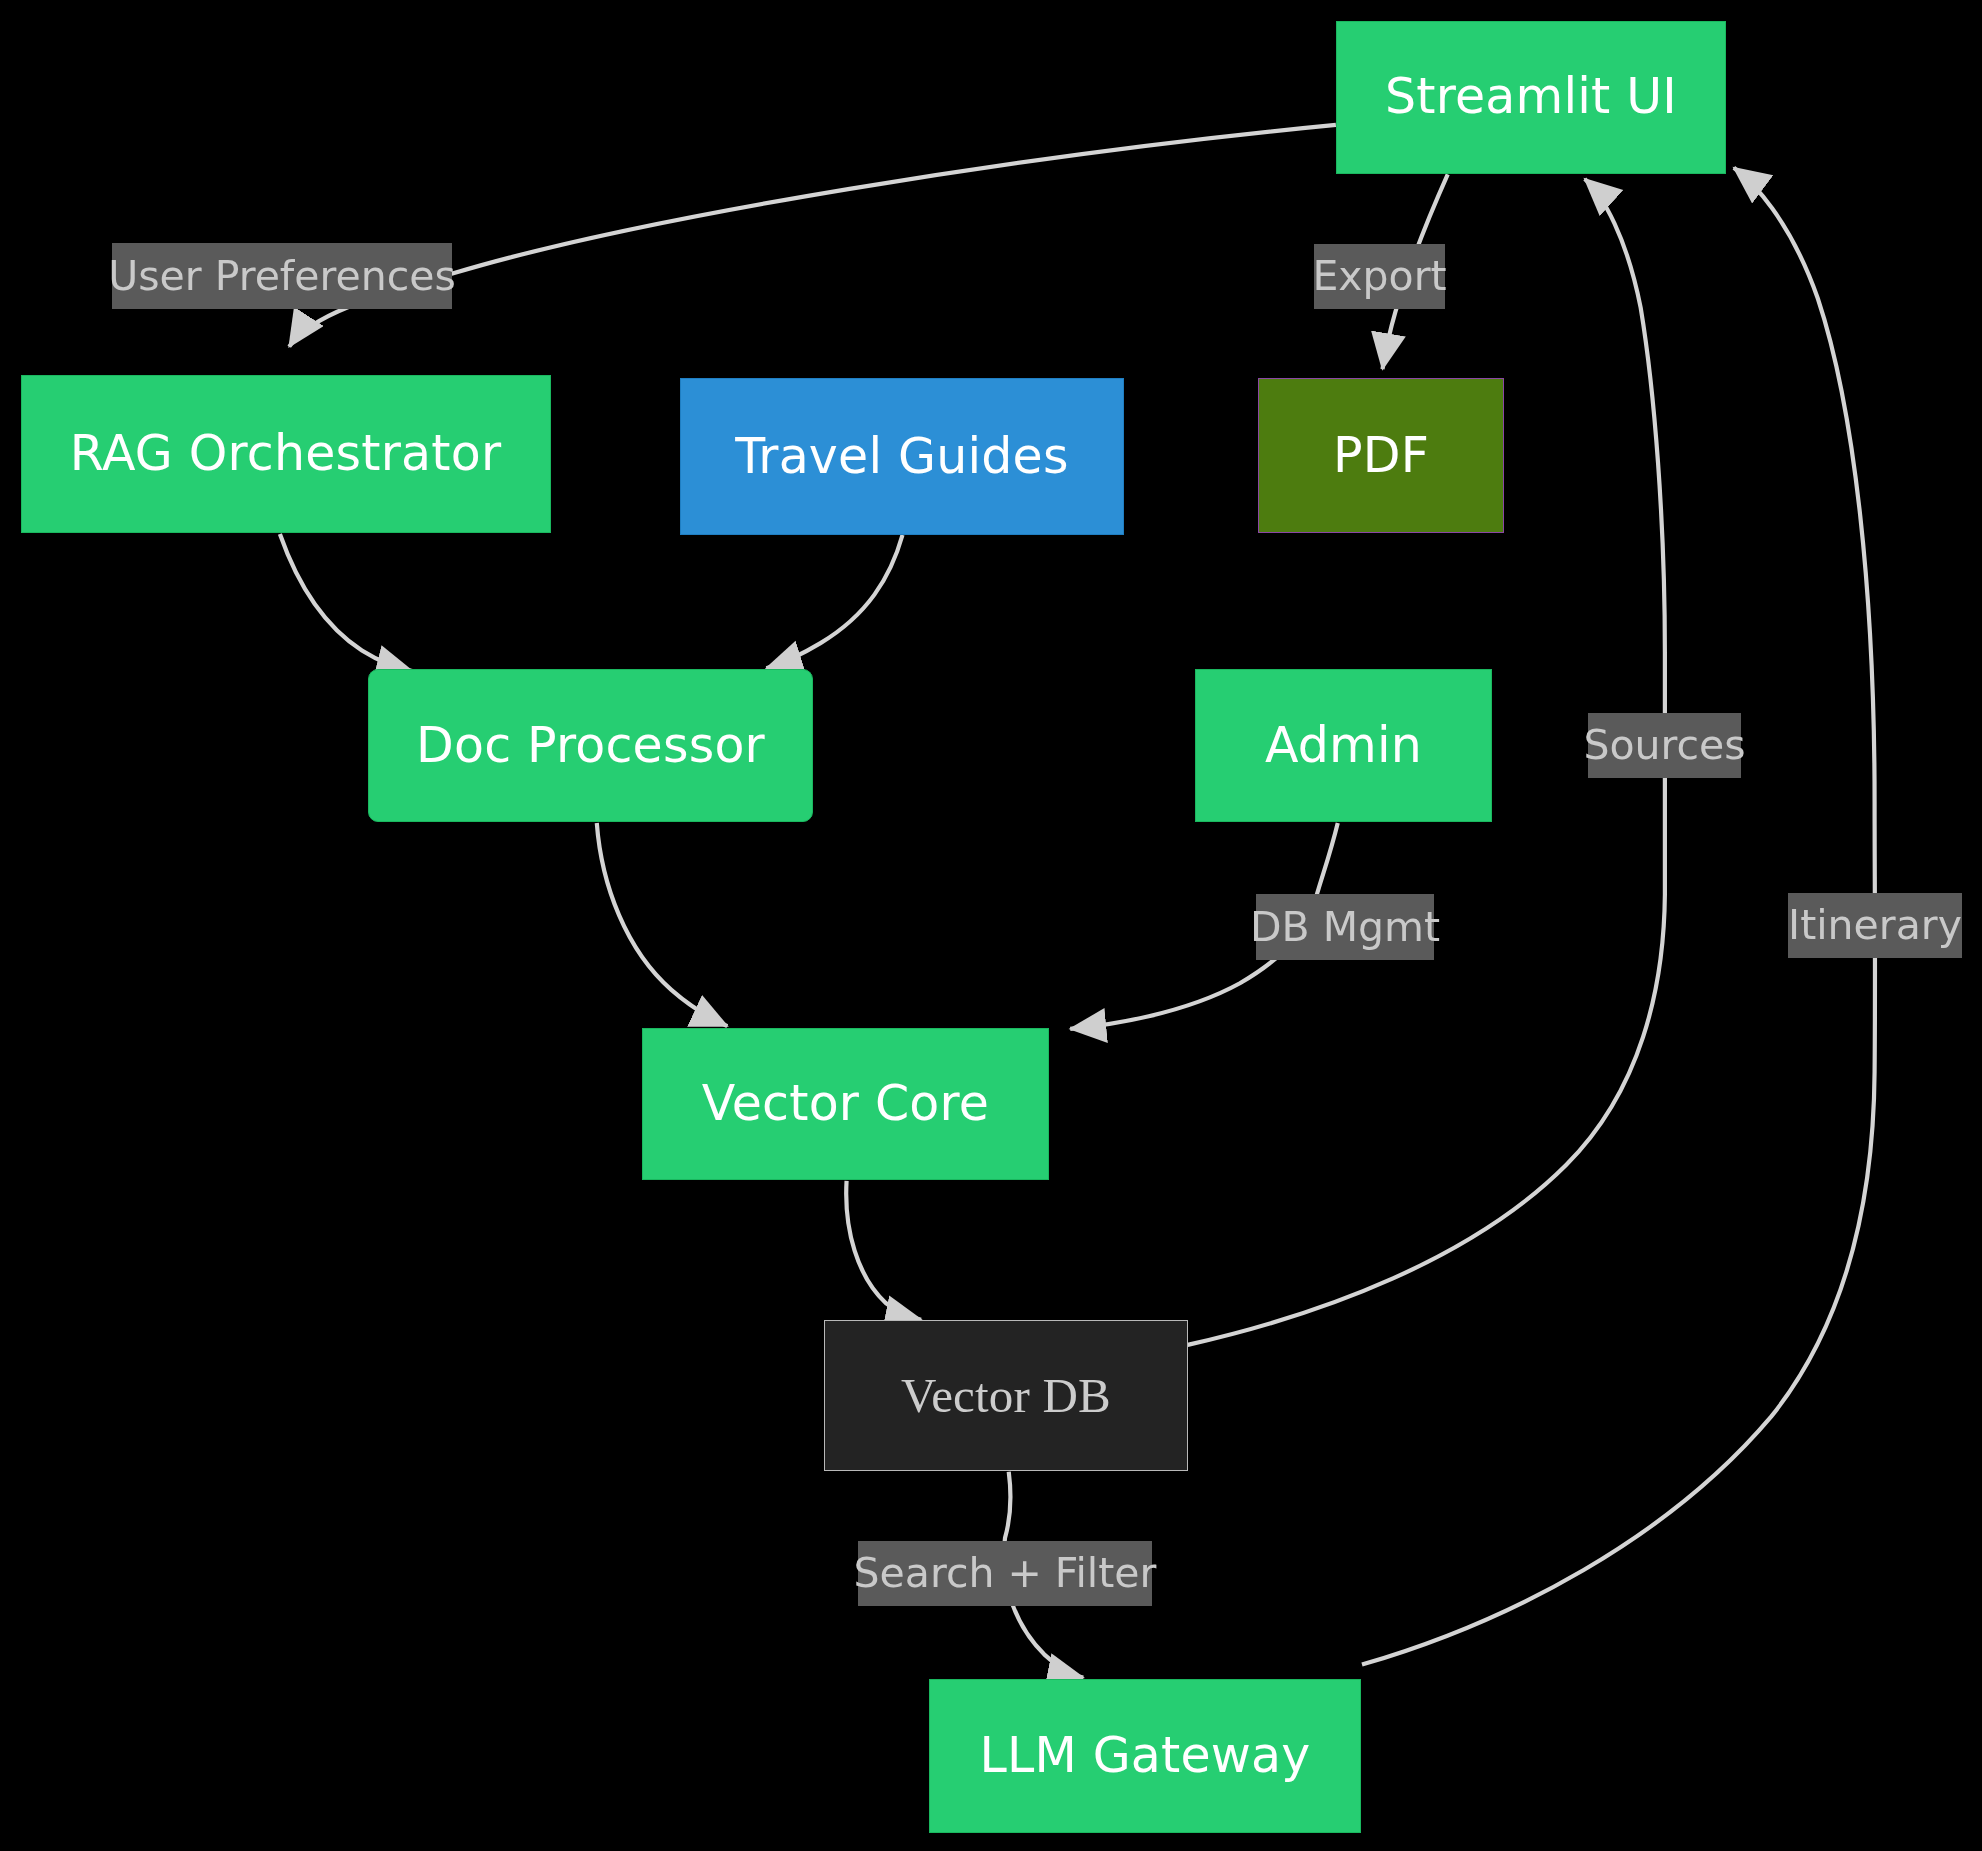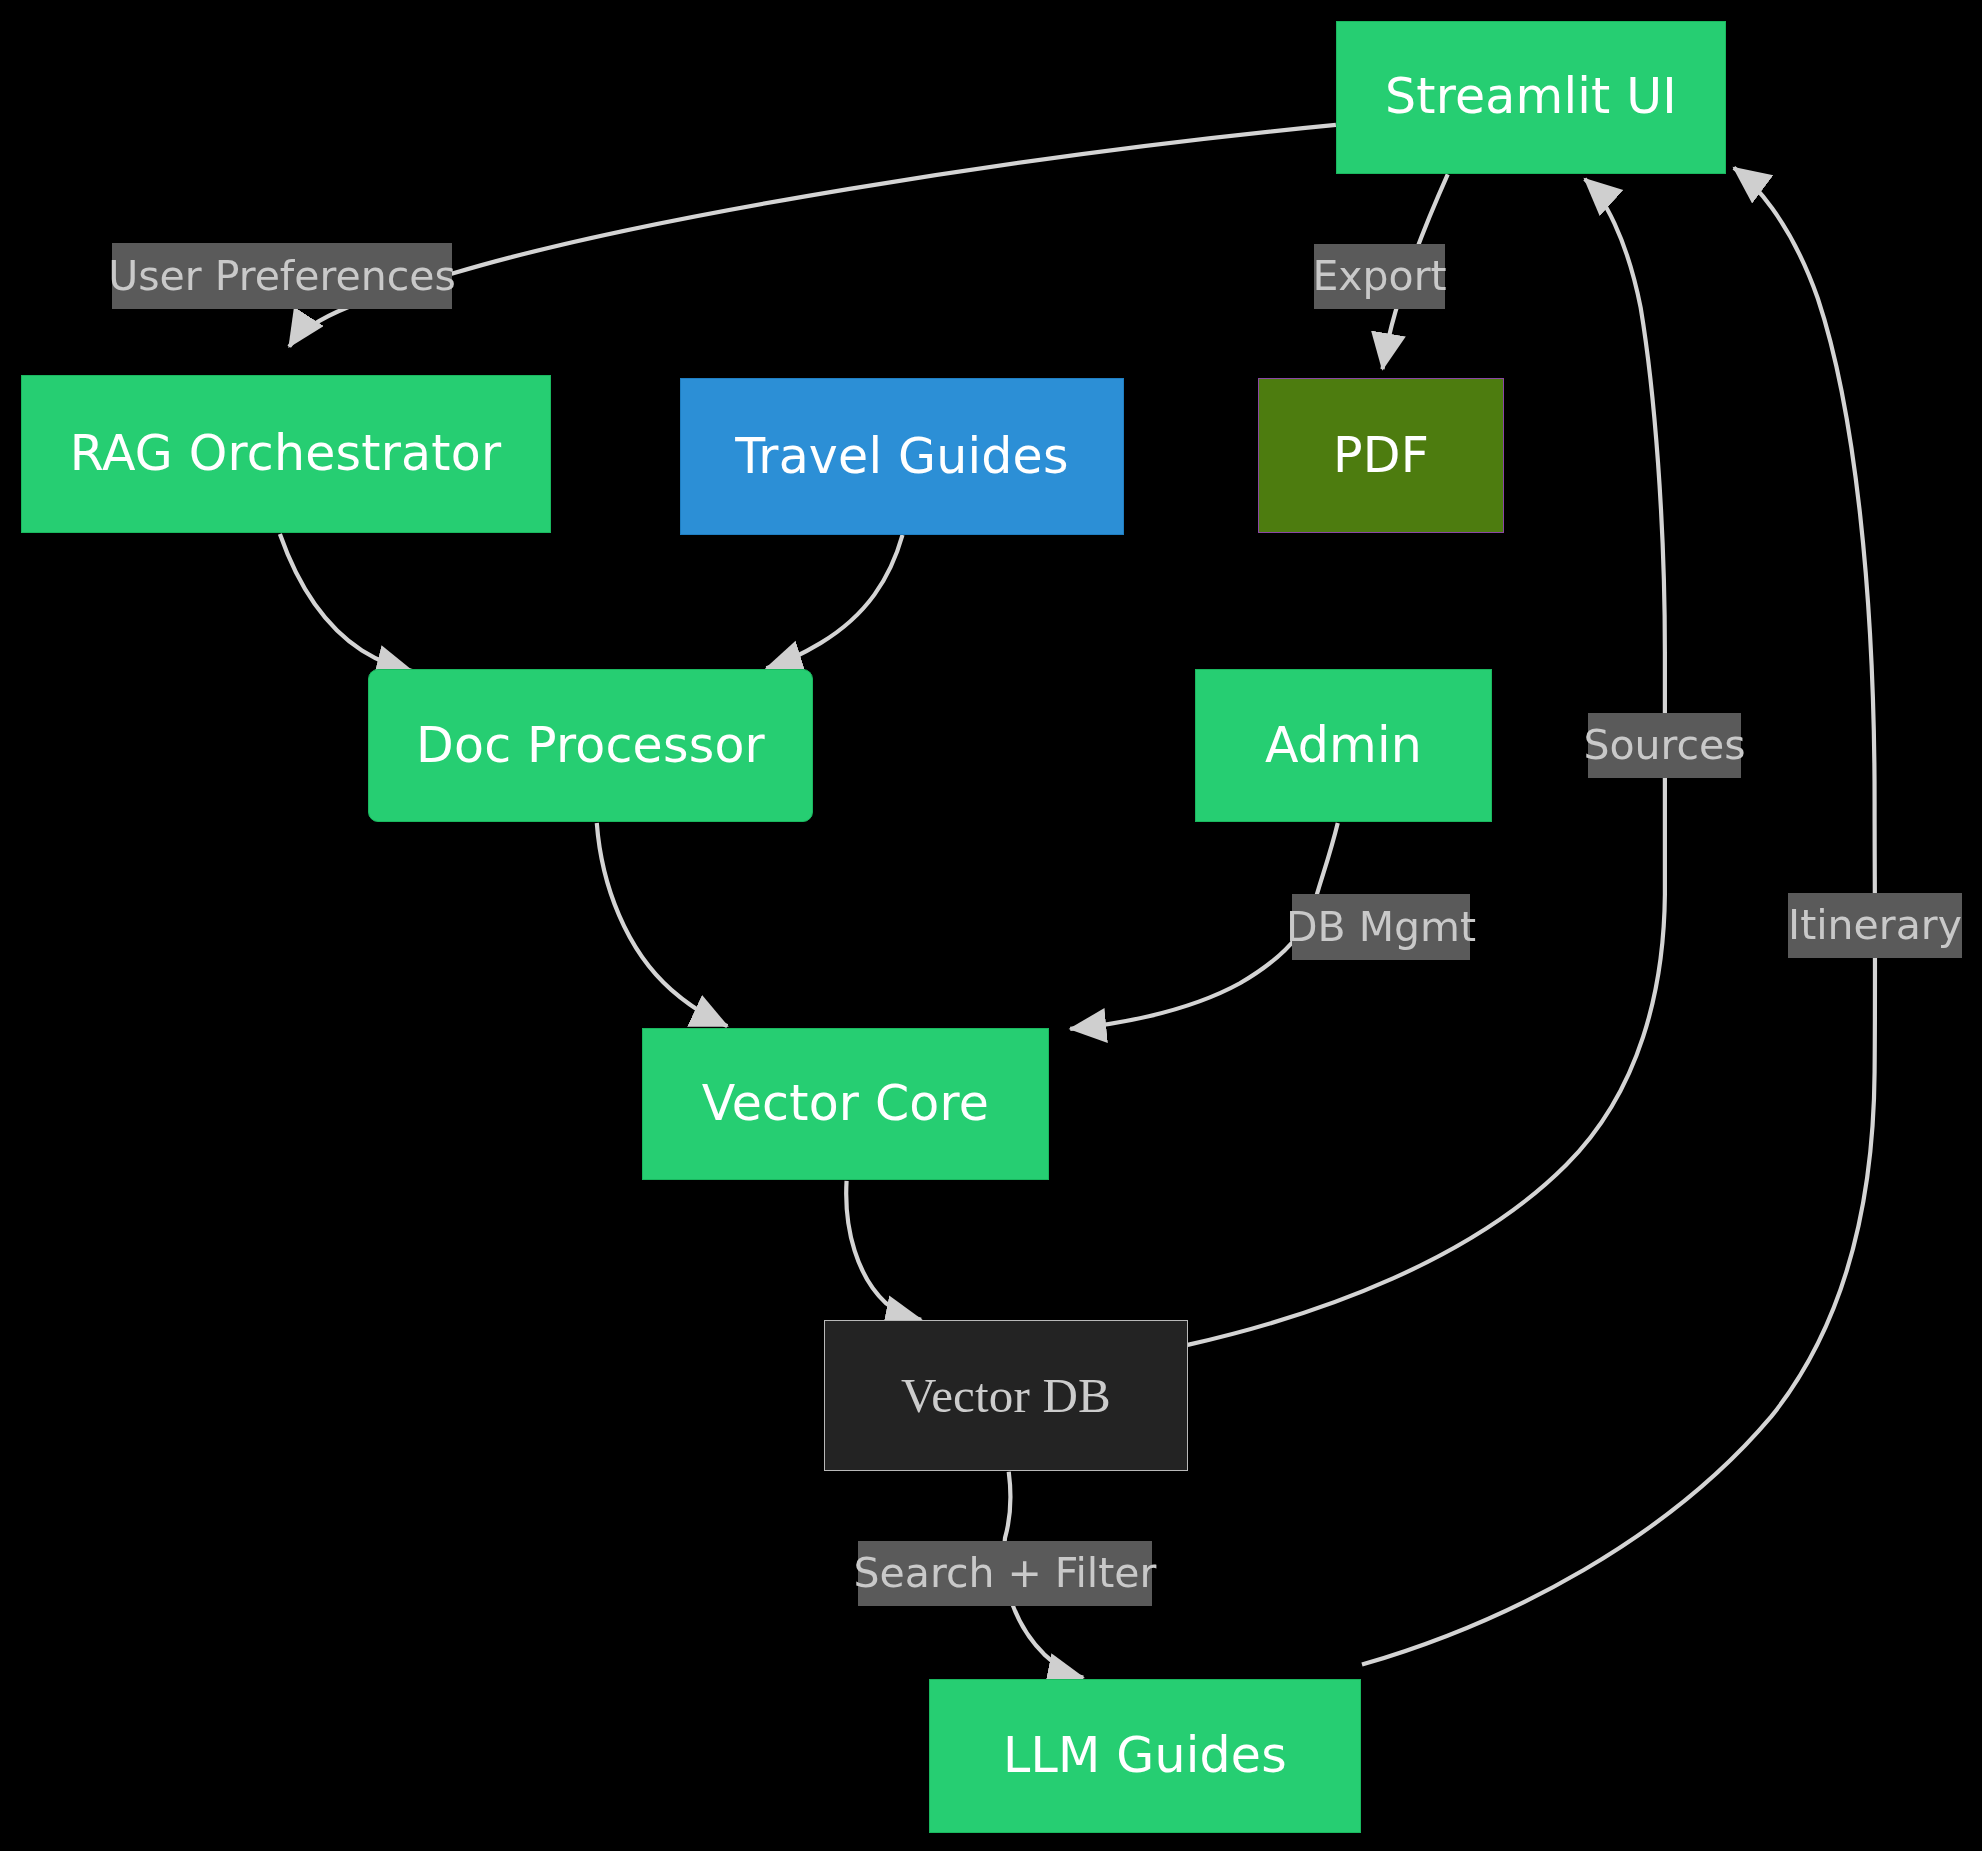--- a/index.html
+++ b/index.html
@@ -133,32 +133,32 @@
 
   <div class="node node-green" style="left:642px; top:1028px; width:407px; height:152px;">
     <span>Vector Core</span>
   </div>
 
   <div class="node node-dark" style="left:824px; top:1320px; width:364px; height:151px;">
     <span>Vector DB</span>
   </div>
 
   <div class="node node-green" style="left:929px; top:1679px; width:432px; height:154px;">
-    <span>LLM Guides</span>
+    <span>LLM Gateway</span>
   </div>
 
   <div class="edge-label" style="left:112px; top:243px; width:340px; height:66px;">
     <span>User Preferences</span>
   </div>
 
   <div class="edge-label" style="left:1314px; top:244px; width:131px; height:65px;">
     <span>Export</span>
   </div>
 
-  <div class="edge-label" style="left:1292px; top:894px; width:178px; height:66px;">
+  <div class="edge-label" style="left:1256px; top:894px; width:178px; height:66px;">
     <span>DB Mgmt</span>
   </div>
 
   <div class="edge-label" style="left:1588px; top:713px; width:153px; height:65px;">
     <span>Sources</span>
   </div>
 
   <div class="edge-label" style="left:1788px; top:893px; width:174px; height:65px;">
     <span>Itinerary</span>
   </div>

